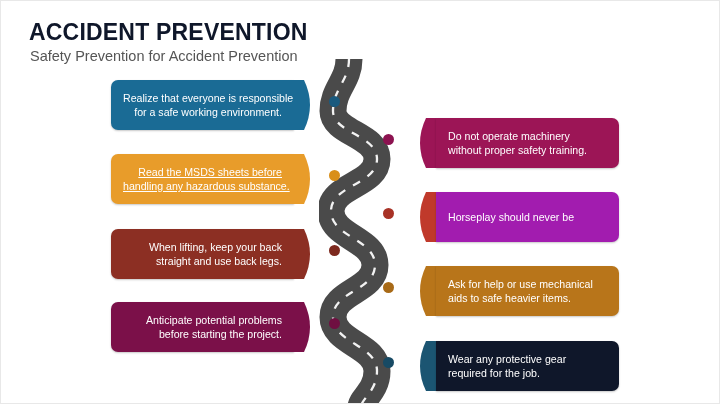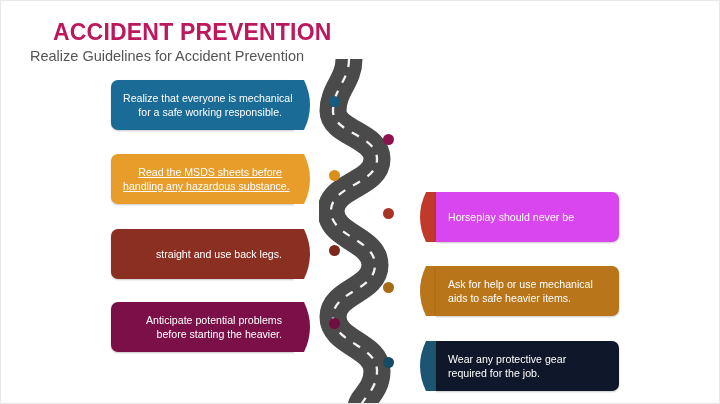--- a/index.html
+++ b/index.html
@@ -115,22 +115,22 @@
     width: 11px;
     height: 11px;
     border-radius: 50%;
   }
 </style>
 </head>
 <body>
 
 <div id="slide">
 
-  <div id="title" style="color: #be185d; margin-left: 24px;">ACCIDENT PREVENTION</div>
-  <div id="subtitle" style="color: rgb(85, 85, 85);">Realize Guidelines for Accident Prevention</div>
+  <div id="title" style="color: #0f172a;">ACCIDENT PREVENTION</div>
+  <div id="subtitle" style="color: rgb(85, 85, 85);">Safety Prevention for Accident Prevention</div>
 
   <div id="road-wrap">
     <svg width="88" height="348" viewBox="0 0 88 348" xmlns="http://www.w3.org/2000/svg">
       <path id="road-surface" d="M 30 0
                C 30 22, 14 30, 14 52
                C 14 74, 58 76, 58 100
                C 58 126, 12 126, 12 152
                C 12 178, 56 180, 56 206
                C 56 232, 14 232, 14 258
                C 14 284, 58 286, 58 312
@@ -141,59 +141,69 @@
                C 58 126, 12 126, 12 152
                C 12 178, 56 180, 56 206
                C 56 232, 14 232, 14 258
                C 14 284, 58 286, 58 312
                C 58 332, 42 340, 42 348" fill="none" stroke="#f2f2f2" stroke-width="2.3" stroke-dasharray="8 9" stroke-linecap="butt"></path>
     </svg>
   </div>
 
   <div class="callout left" style="left: 110px; top: 79px; width: 205px;">
     <div class="body" style="background: rgb(26, 107, 149);">
-      <span class="line">Realize that everyone is mechanical</span>
-      <span class="line">for a safe working responsible.</span>
+      <span class="line">Realize that everyone is responsible</span>
+      <span class="line">for a safe working environment.</span>
     </div>
     <svg class="tip" viewBox="0 0 22 50" preserveAspectRatio="none">
       <path d="M0 0 L10 0 Q22 25 10 50 L0 50 Z" fill="#1a6b95"></path>
     </svg>
   </div>
   <div class="callout left" style="left: 110px; top: 153px; width: 205px;">
     <div class="body" style="background: rgb(232, 156, 42); text-decoration: underline;">
       <span class="line">Read the MSDS sheets before</span>
       <span class="line">handling any hazardous substance.</span>
     </div>
     <svg class="tip" viewBox="0 0 22 50" preserveAspectRatio="none">
       <path d="M0 0 L10 0 Q22 25 10 50 L0 50 Z" fill="#e89c2a"></path>
     </svg>
   </div>
   <div class="callout left" style="left: 110px; top: 228px; width: 205px;">
     <div class="body" style="background: rgb(140, 47, 35);">
+      <span class="line">When lifting, keep your back</span>
       <span class="line">straight and use back legs.</span>
     </div>
     <svg class="tip" viewBox="0 0 22 50" preserveAspectRatio="none">
       <path d="M0 0 L10 0 Q22 25 10 50 L0 50 Z" fill="#8c2f23"></path>
     </svg>
   </div>
   <div class="callout left" style="left: 110px; top: 301px; width: 205px;">
     <div class="body" style="background: rgb(123, 16, 73); padding-left: 21px;">
       <span class="line">Anticipate potential problems</span>
-      <span class="line">before starting the heavier.</span>
+      <span class="line">before starting the project.</span>
     </div>
     <svg class="tip" viewBox="0 0 22 50" preserveAspectRatio="none">
       <path d="M0 0 L10 0 Q22 25 10 50 L0 50 Z" fill="#7b1049"></path>
     </svg>
   </div>
 
+  <div class="callout right" style="left: 413px; top: 117px; width: 205px;">
+    <svg class="tip" viewBox="0 0 22 50" preserveAspectRatio="none">
+      <path d="M22 0 L12 0 Q0 25 12 50 L22 50 Z" fill="#9c1556"></path>
+    </svg>
+    <div class="body" style="background: rgb(156, 21, 86);">
+      <span class="line">Do not operate machinery</span>
+      <span class="line">without proper safety training.</span>
+    </div>
+  </div>
   <div class="callout right" style="left: 413px; top: 191px; width: 205px;">
     <svg class="tip" viewBox="0 0 22 50" preserveAspectRatio="none">
       <path d="M22 0 L12 0 Q0 25 12 50 L22 50 Z" fill="#c0392b"></path>
     </svg>
-    <div class="body" style="background: #d946ef; gap: 12px;">
+    <div class="body" style="background: #a21caf; gap: 12px;">
       <span class="line">Horseplay should never be</span>
     </div>
   </div>
   <div class="callout right" style="left: 413px; top: 265px; width: 205px;">
     <svg class="tip" viewBox="0 0 22 50" preserveAspectRatio="none">
       <path d="M22 0 L12 0 Q0 25 12 50 L22 50 Z" fill="#b8751a"></path>
     </svg>
     <div class="body" style="background: rgb(184, 117, 26);">
       <span class="line">Ask for help or use mechanical</span>
       <span class="line">aids to safe heavier items.</span>

